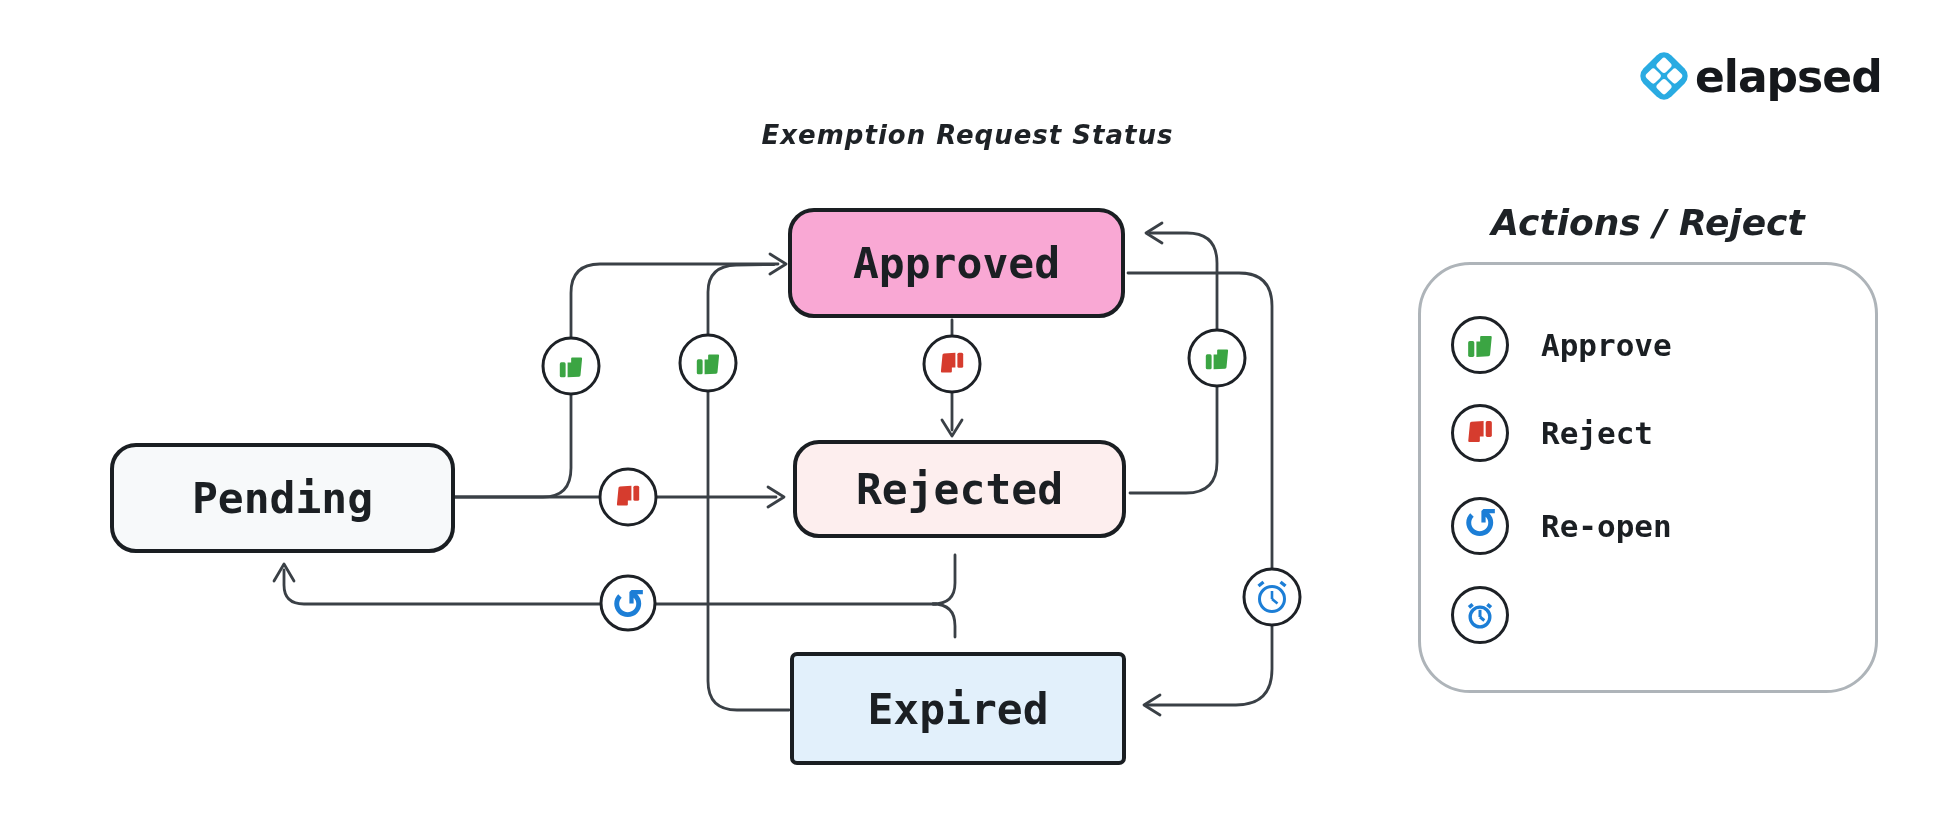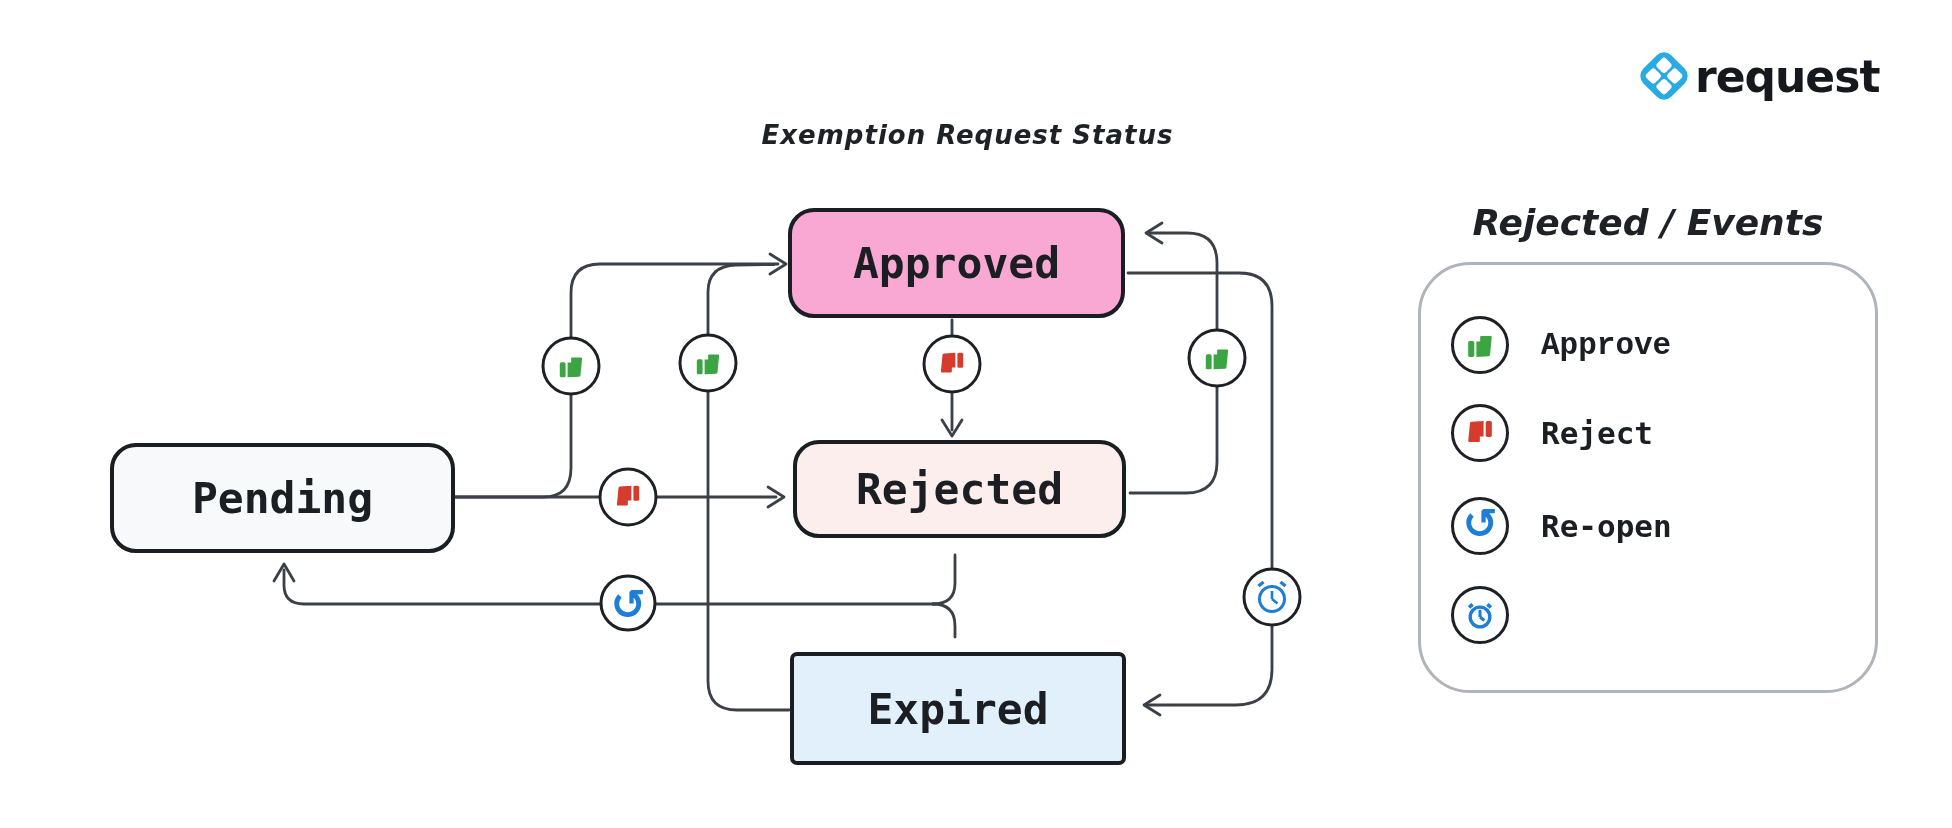--- a/index.html
+++ b/index.html
@@ -22,21 +22,21 @@
   #state-expired  { left:790px; top:652px; width:336px; height:113px; background:#e2f0fb;border-radius:7px; }
 
   #diagram-title { position:absolute; left:595px; top:120px; width:745px; text-align:center; font-size:26px; letter-spacing:1px; }
   #legend-title  { position:absolute; left:1418px; top:202px; width:460px; text-align:center; font-size:36px; }
 
   #legend {
     position:absolute; left:1418px; top:262px; width:460px; height:431px;
     border:3px solid #aeb4b9; border-radius:52px; box-sizing:border-box; background:#ffffff;
   }
   .legend-row { position:absolute; left:30px; display:flex; align-items:center; gap:32px; }
-  .legend-row.r1 { top:51px;font-family:Liberation Mono, monospace; }
+  .legend-row.r1 { top:51px; }
   .legend-row.r2 { top:139px; }
   .legend-row.r3 { top:232px; }
   .legend-row.r4 { top:321px; }
   .legend-icon {
     width:58px; height:58px; border:3.5px solid #1d2126; border-radius:50%; box-sizing:border-box;
     display:flex; align-items:center; justify-content:center; flex:0 0 auto; background:#fff;
   }
   .legend-label { font-size:31px; font-weight:bold; color:#1b1f23; }
   .legend-label.small { font-size:27px; line-height:1.25; width:300px; }
   .reopen-glyph { font-family:"DejaVu Sans","Liberation Sans",sans-serif; font-style:normal; font-size:42px; line-height:1; font-weight:bold; color:#1c7ed6; margin-top:-5px; }
@@ -118,21 +118,21 @@
 <div class="state" id="state-approved">
   <span>Approved</span>
 </div>
 <div class="state" id="state-rejected">
   <span>Rejected</span>
 </div>
 <div class="state" id="state-expired">
   <span>Expired</span>
 </div>
 
-<div id="legend-title" class="hand">Rejected / Events</div>
+<div id="legend-title" class="hand">Actions / Reject</div>
 
 <div id="legend">
   <div class="legend-row r1">
     <div class="legend-icon">
       <svg width="36" height="36" viewBox="0 0 24 24" fill="#3ba543">
         <use href="#thumb"></use>
       </svg>
     </div>
     <span class="legend-label">Approve</span>
   </div>
@@ -169,14 +169,14 @@
 <div id="brand">
   <svg width="56" height="56" viewBox="0 0 48 48">
     <g transform="rotate(45 24 24)">
       <rect x="7" y="7" width="34" height="34" rx="9" fill="#29abe2"></rect>
       <rect x="12.2" y="12.2" width="10.6" height="10.6" rx="2.6" fill="#ffffff"></rect>
       <rect x="25.2" y="12.2" width="10.6" height="10.6" rx="2.6" fill="#ffffff"></rect>
       <rect x="12.2" y="25.2" width="10.6" height="10.6" rx="2.6" fill="#ffffff"></rect>
       <rect x="25.2" y="25.2" width="10.6" height="10.6" rx="2.6" fill="#ffffff"></rect>
     </g>
   </svg>
-  <span id="brand-text">request</span>
+  <span id="brand-text">elapsed</span>
 </div>
 
 </body></html>

